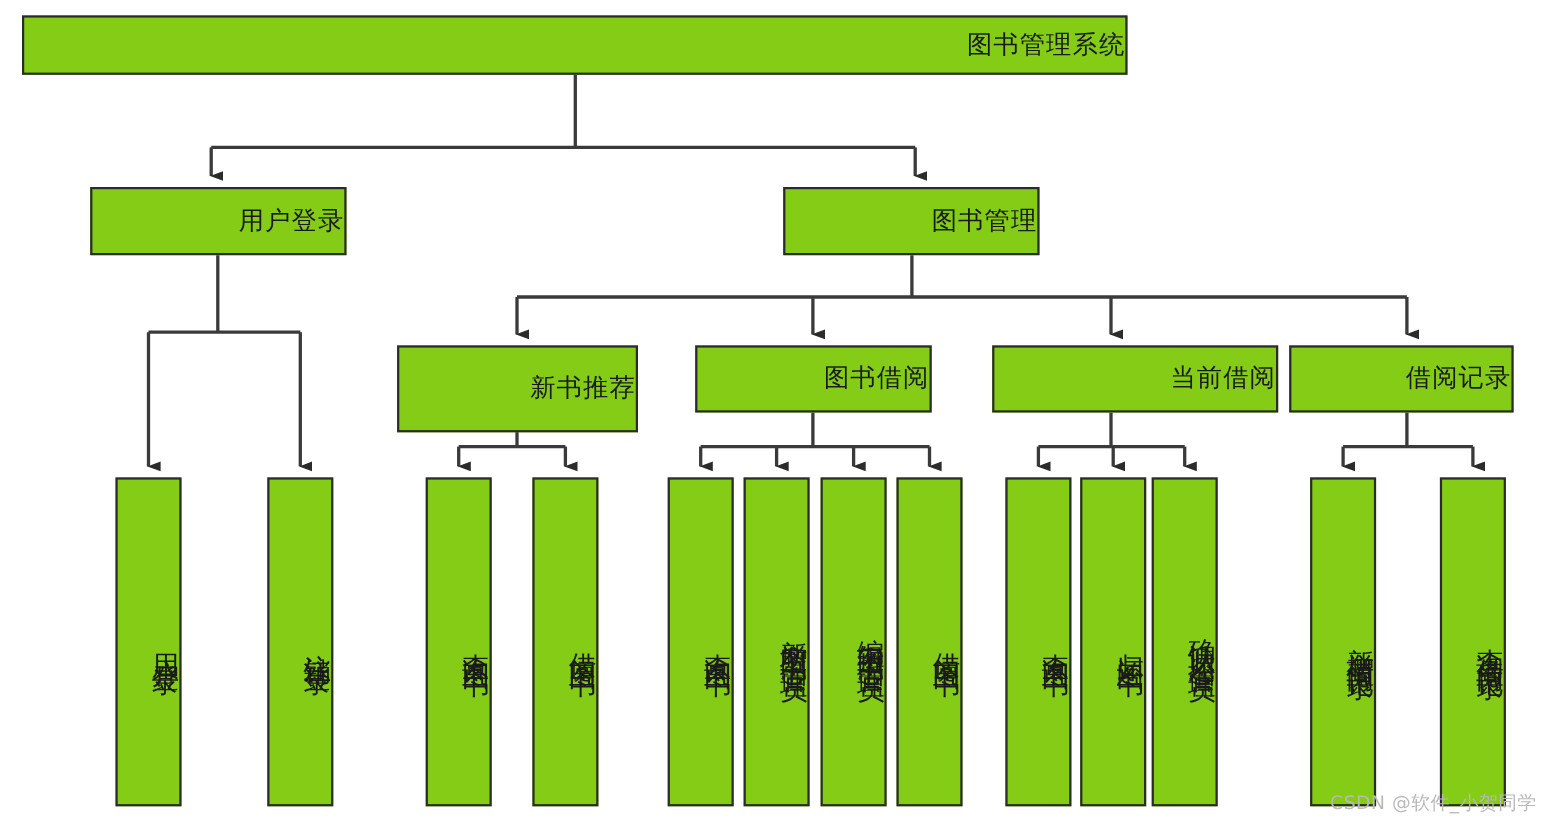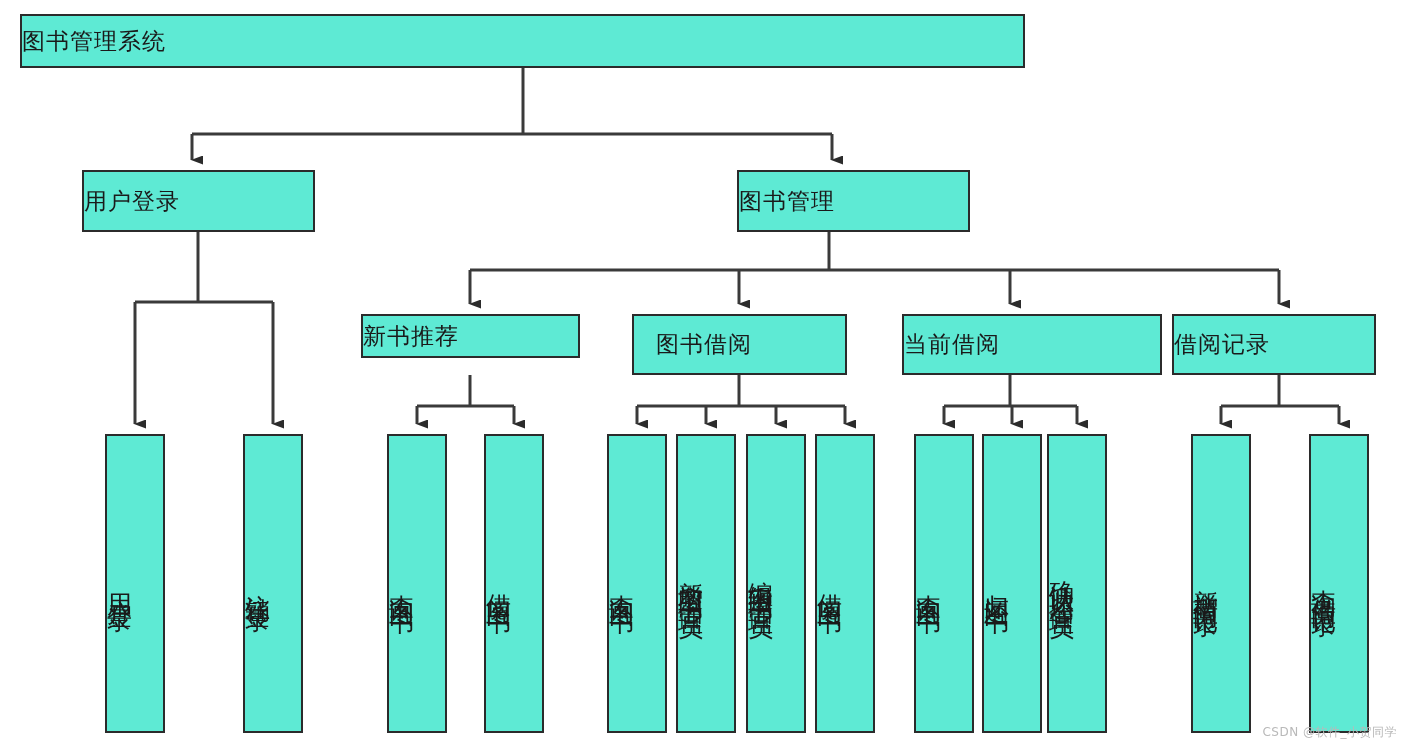--- a/index.html
+++ b/index.html
@@ -21,25 +21,25 @@
     position: absolute;
     left: 0;
     top: 0;
     width: 1405px;
     height: 747px;
     pointer-events: none;
   }
   .node {
     position: absolute;
     box-sizing: border-box;
-    background: #5eead4;
+    background: #84cc16;
     border: 2px solid #2b2b2b;
     display: flex;
     align-items: center;
-    justify-content: flex-start;
+    justify-content: flex-end;
     color: #1a1a1a;
   }
   .node .label {
     text-align: center;
     line-height: 1.08;
   }
   .node.horiz .label {
     font-size: 23px;
     letter-spacing: 1px;
     white-space: nowrap;
@@ -55,21 +55,21 @@
     writing-mode: vertical-rl;
     text-orientation: upright;
     letter-spacing: 5px;
     line-height: 1;
     max-height: 100%;
   }
   .watermark {
     position: absolute;
     right: 8px;
     bottom: 6px;
-    font-size: 12px;
+    font-size: 17px;
     color: #b9b9b9;
     letter-spacing: 0.5px;
     white-space: nowrap;
     font-family: "DejaVu Sans", "Liberation Sans", sans-serif;
   }
 </style>
 </head>
 <body>
 
 <div id="stage">
@@ -124,25 +124,25 @@
     </g>
   </svg>
 
   <div class="node root horiz" style="left:20px; top:14px; width:1005px; height:54px;">
     <span class="label">图书管理系统</span>
   </div>
 
   <div class="node horiz" style="left:82px; top:170px; width:233px; height:62px;">
     <span class="label">用户登录</span>
   </div>
-  <div class="node horiz" style="left:712px; top:170px; width:233px; height:62px;margin-left:25px;">
+  <div class="node horiz" style="left:712px; top:170px; width:233px; height:62px;">
     <span class="label">图书管理</span>
   </div>
 
-  <div class="node horiz" style="left:361px; top:314px; width:219px; height:44px;">
+  <div class="node horiz" style="left:361px; top:314px; width:219px; height:79px;">
     <span class="label">新书推荐</span>
   </div>
   <div class="node horiz" style="left:632px; top:314px; width:215px; height:61px;padding-left:22px;">
     <span class="label">图书借阅</span>
   </div>
   <div class="node horiz" style="left:902px; top:314px; width:260px; height:61px;">
     <span class="label">当前借阅</span>
   </div>
   <div class="node horiz" style="left:1172px; top:314px; width:204px; height:61px;">
     <span class="label">借阅记录</span>

